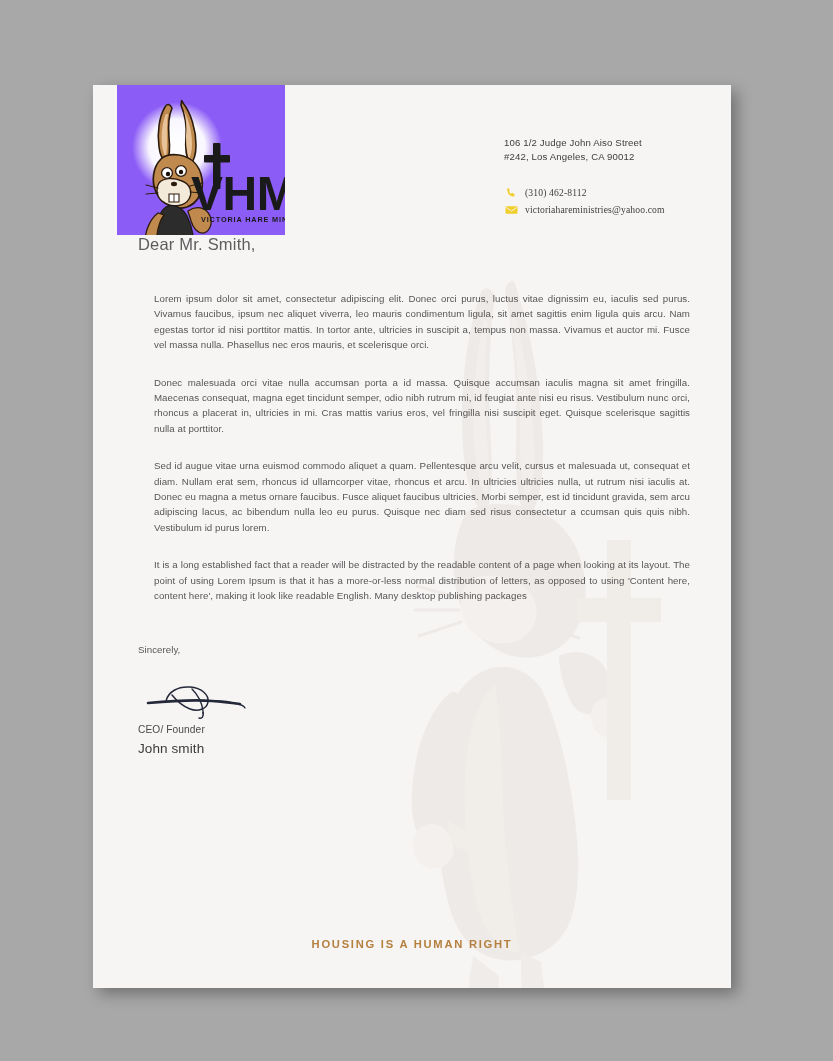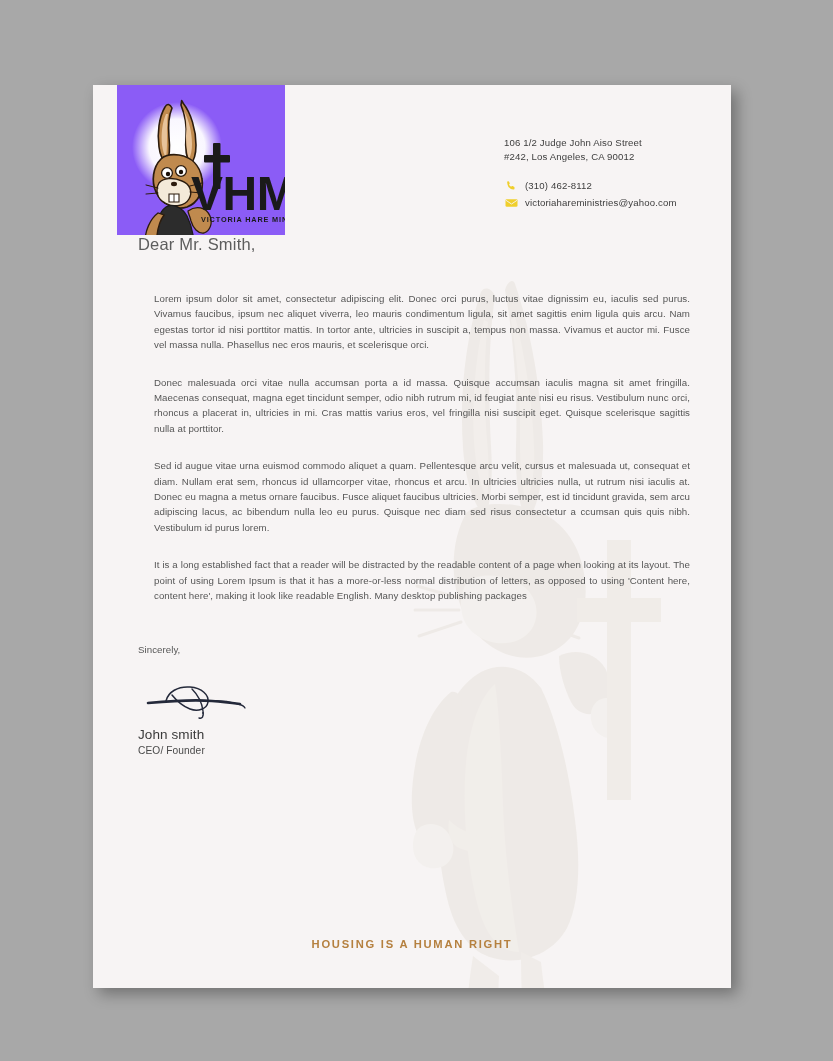--- a/index.html
+++ b/index.html
@@ -69,21 +69,22 @@
     width: 210px;
   }
   .addr-line {
     font-size: 9.6px;
     color: #3d3d3d;
     line-height: 14px;
     letter-spacing: .15px;
     white-space: nowrap;
   }
   #contact-rows {
-    margin-top: 14px;
+    margin-top: 21px;
+    font-family: Liberation Serif, serif;
   }
   .contact-row {
     display: flex;
     align-items: center;
     height: 15px;
     margin-bottom: 2px;
   }
   .contact-icon {
     width: 14px;
     height: 12px;
@@ -323,20 +324,20 @@
     <svg id="signature-art" viewBox="0 0 110 42" aria-hidden="true">
       <g fill="none" stroke="#24293a" stroke-linecap="round" stroke-linejoin="round">
         <path d="M2 24 C24 22 46 20 66 22 C78 23 86 24 94 25" stroke-width="2.6"></path>
         <path d="M20 22 C22 13 32 7 44 8 C56 9 63 16 62 23 C61 30 52 33 44 30 C36 27 30 21 26 16" stroke-width="1.5"></path>
         <path d="M46 10 C52 16 56 24 57 32 C58 38 56 40 53 39" stroke-width="1.4"></path>
         <path d="M62 22 C72 21 82 22 92 25 C96 26 98 27 99 29" stroke-width="1.3"></path>
         <circle cx="57" cy="34" r="0.9" fill="#24293a" stroke="none"></circle>
       </g>
     </svg>
 
+    <div id="signer-title">CEO/ Founder</div>
     <div id="signer-name">John smith</div>
-    <div id="signer-title">CEO/ Founder</div>
   </div>
 
   <div id="footer">
     <span id="footer-tagline">HOUSING IS A HUMAN RIGHT</span>
   </div>
 </div>
 
 </body></html>

